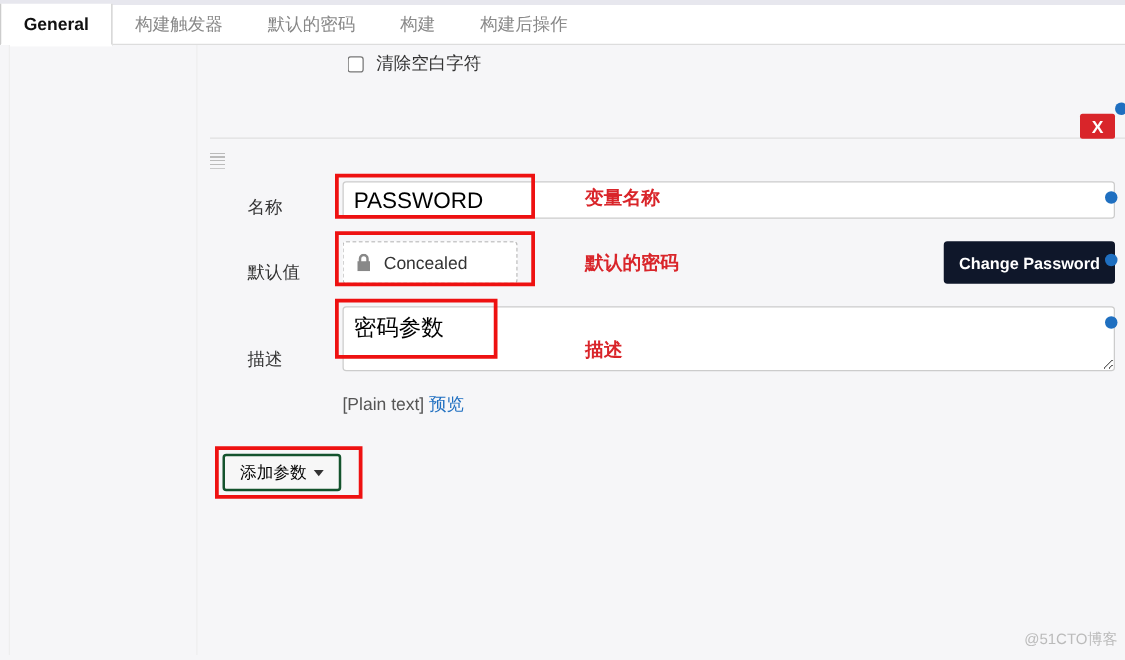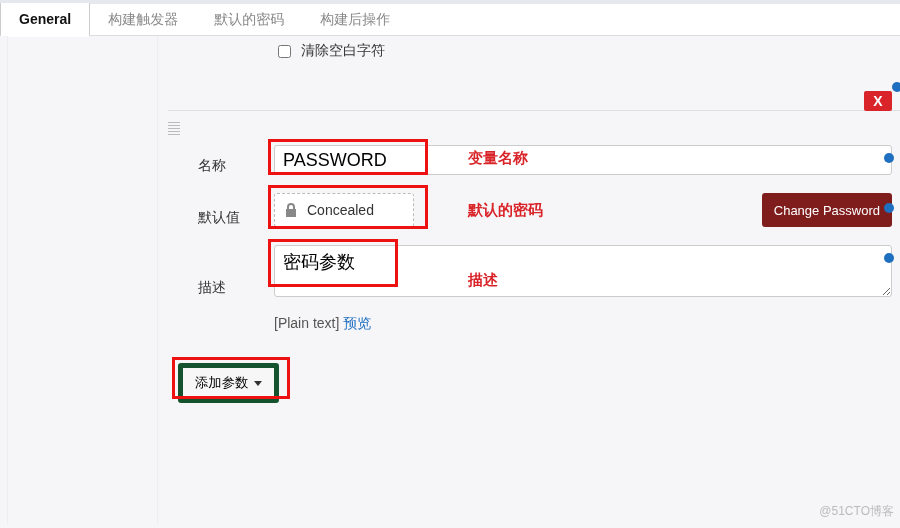--- a/index.html
+++ b/index.html
@@ -19,38 +19,39 @@
   .section-head { display: flex; align-items: center; font-weight: bold; padding: 4px 0 10px 0; }
   .drag-handle { width: 12px; height: 14px; background: repeating-linear-gradient(0deg,#bbb,#bbb 1px,transparent 1px,transparent 3px); margin-right: 8px; }
   .close-badge { position: absolute; right: 0; top: -26px; background: #d9252a; color: #fff; width: 28px; height: 20px; display: flex; align-items: center; justify-content: center; font-weight: bold; border-radius: 2px; cursor: pointer; }
   .form-row { display: flex; align-items: flex-end; margin-bottom: 18px; position: relative; }
   .lbl { width: 56px; text-align: left; color: #333; padding-top: 6px; margin-left: 30px; margin-right: 20px; }
   .val { flex: 1; display: flex; align-items: center; }
   .text-input { height: 30px; border: 1px solid #ccc; border-radius: 3px; padding: 4px 8px; font-size: 18px; }
   .text-input.full { flex: 1; }
   .concealed-box { display: flex; align-items: center; height: 34px; border: 1px dashed #bbb; border-radius: 3px; padding: 0 10px; background: #fff; min-width: 140px; }
   .lock-icon { width: 12px; height: 14px; margin-right: 10px; }
-  .change-btn { background: #7f1d1d; color: #fff; border: none; border-radius: 3px; height: 34px; padding: 0 12px; font-weight: normal; font-size: 13px; margin-left: auto; cursor: pointer; }
+  .change-btn { background: #0f172a; color: #fff; border: none; border-radius: 3px; height: 34px; padding: 0 12px; font-weight: bold; font-size: 13px; margin-left: auto; cursor: pointer; }
   textarea.text-input { height: 100px; resize: both; }
   .redbox { position: absolute; border: 3px solid #e11; pointer-events: none; z-index: 5; }
   .annot { position: absolute; color: #d9252a; font-weight: bold; font-size: 15px; z-index: 6; }
   .plain-row { margin-left: 106px; color: #555; }
   .plain-row a { color: #1f6fc0; text-decoration: none; }
-  .add-param { margin: 30px 0 0 10px; height: 40px; padding: 0 12px; background: #f7f7f7; border: 5px solid #14532d; border-radius: 3px; display: inline-flex; align-items: center; cursor: pointer; }
+  .add-param { margin: 30px 0 0 10px; height: 30px; padding: 0 12px; background: #f7f7f7; border: 2px solid #14532d; border-radius: 3px; display: inline-flex; align-items: center; cursor: pointer; }
   .caret { margin-left: 6px; border-left: 4px solid transparent; border-right: 4px solid transparent; border-top: 5px solid #333; }
   .info-dot { position: absolute; right: -2px; width: 10px; height: 10px; border-radius: 50%; background: #1f6fc0; }
   .watermark { position: absolute; right: 6px; bottom: 4px; color: #bbb; font-size: 12px; }
 </style>
 </head>
 <body>
 
 <div class="tabs">
   <div class="tab active">General</div>
   <div class="tab">构建触发器</div>
   <div class="tab">默认的密码</div>
+  <div class="tab">构建</div>
   <div class="tab">构建后操作</div>
 </div>
 
 <div class="outer">
   <div class="nav-gutter"></div>
   <div class="content-col">
     <div class="left-margin"></div>
     <div class="panel">
 
       <div class="clear-row">

